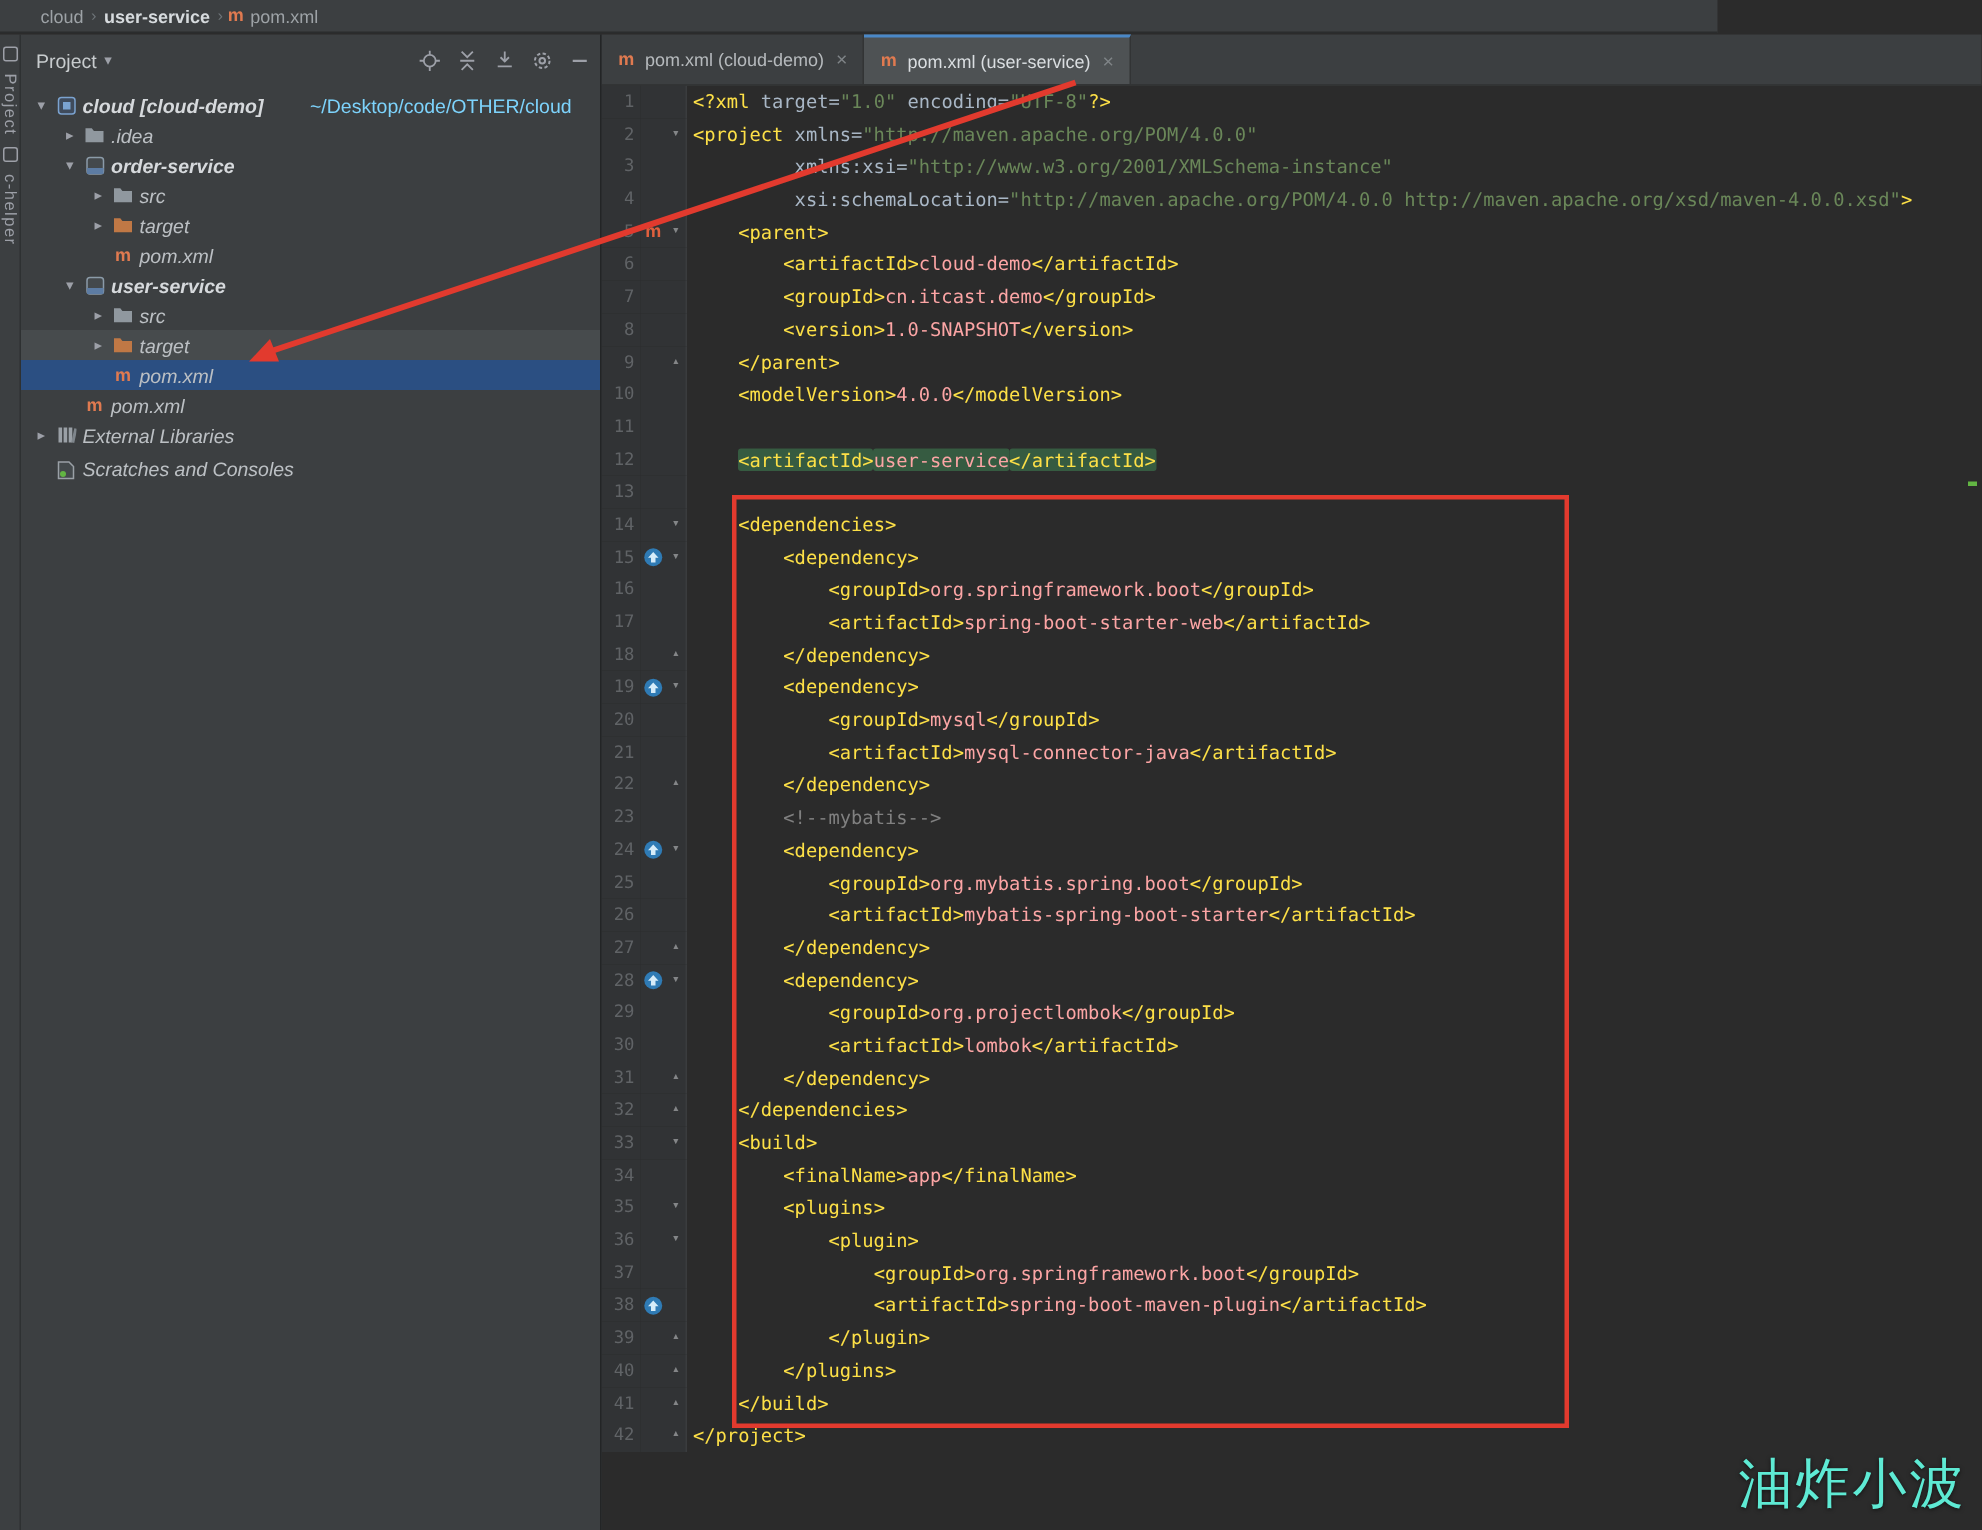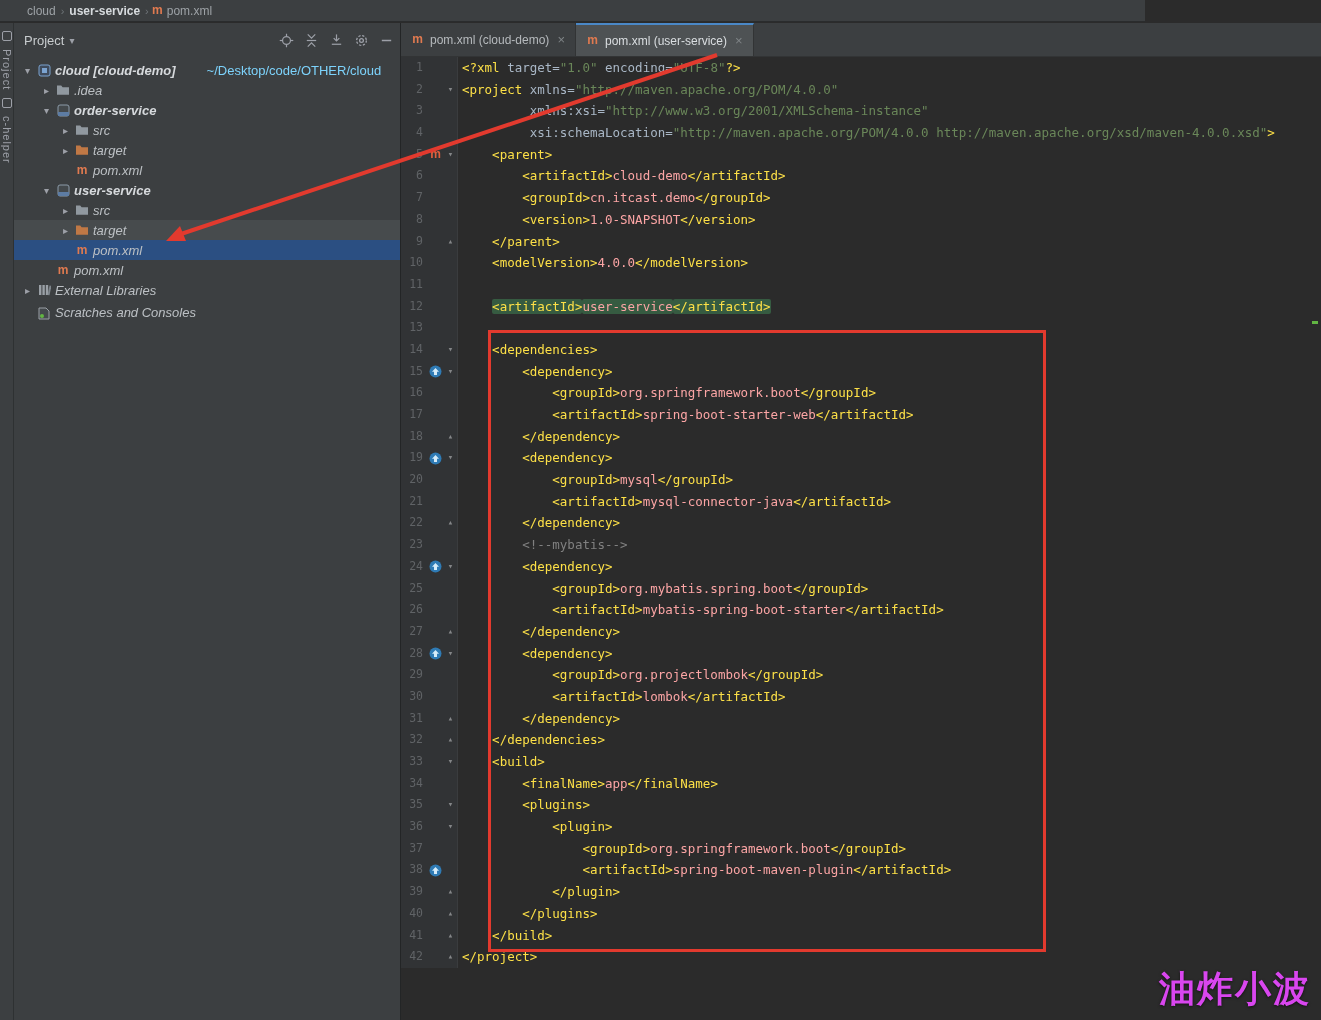--- a/index.html
+++ b/index.html
@@ -69,22 +69,22 @@
   
   #errStripe { position:absolute; right:2px; top:36px; width:8px; height:960px; }
   .stripeMark { position:absolute; right:1px; width:6px; height:3px; background:#62b543; }
 
   
   #redBox { position:absolute; left:488px; top:330px; width:558px; height:622px;
     border:3px solid #e23a2e; z-index:40; pointer-events:none; }
   #arrowSvg { position:absolute; left:0; top:0; width:1321px; height:1020px; z-index:41; pointer-events:none; }
 
   
-  #watermark { position:absolute; right:10px; bottom:6px; font-size:36px; font-weight:bold;
-    color:#d946ef; text-shadow:0 1px 3px rgba(0,0,0,.6); z-index:45; letter-spacing:2px; }
+  #watermark { position:absolute; right:10px; bottom:6px; font-size:36px; font-weight:normal;
+    color:#5eead4; text-shadow:0 1px 3px rgba(0,0,0,.6); z-index:45; letter-spacing:2px; }
 </style>
 </head>
 <body>
 
 <div id="breadcrumbBar">
   <span class="crumb">cloud</span>
   <span class="crumb-sep">›</span>
   <span class="crumb strong">user-service</span>
   <span class="crumb-sep">›</span>
   <span class="mglyph">m</span>

